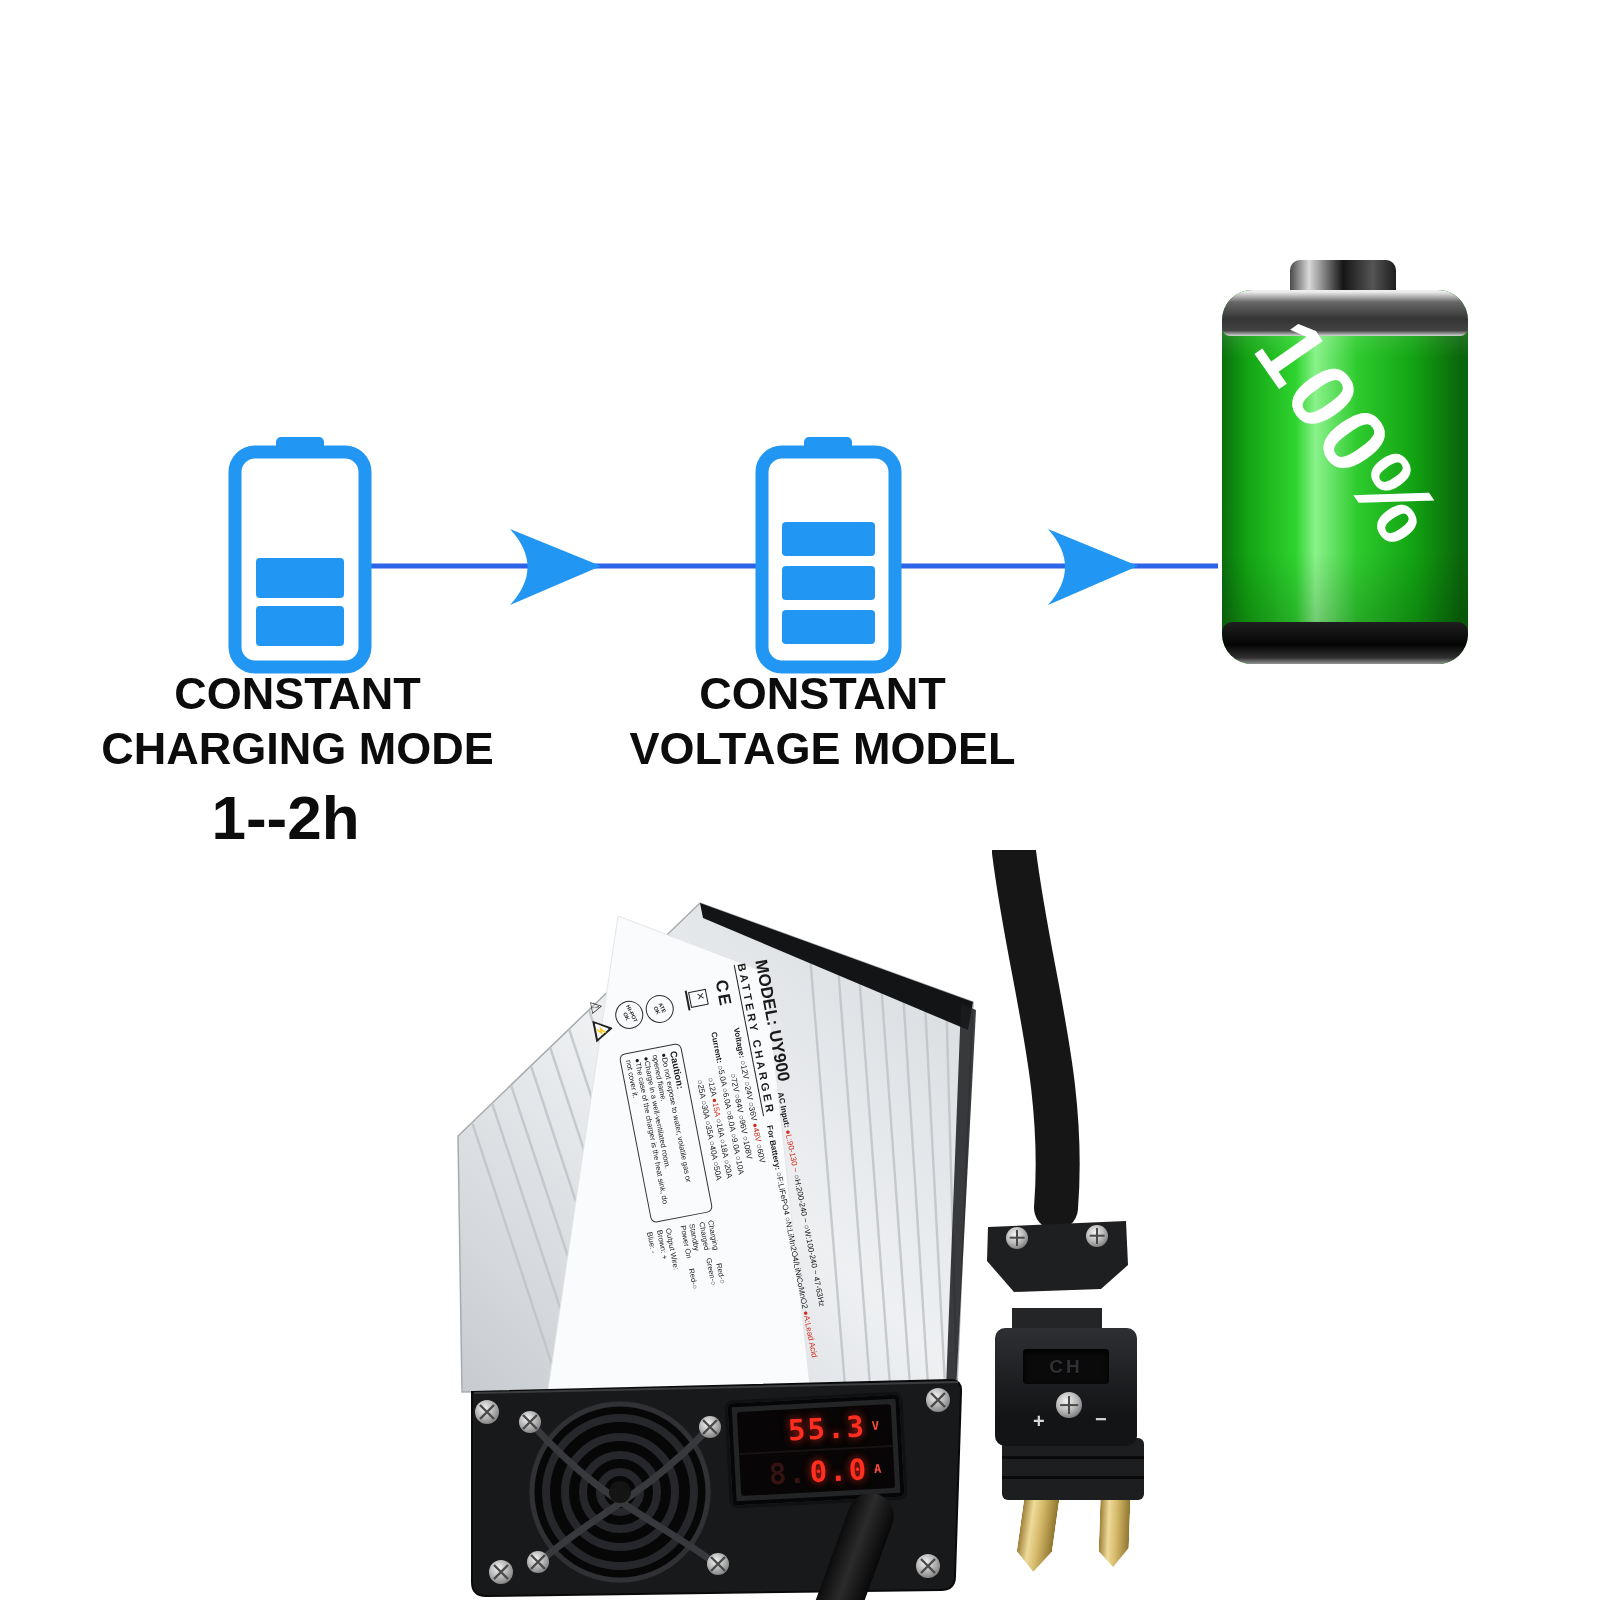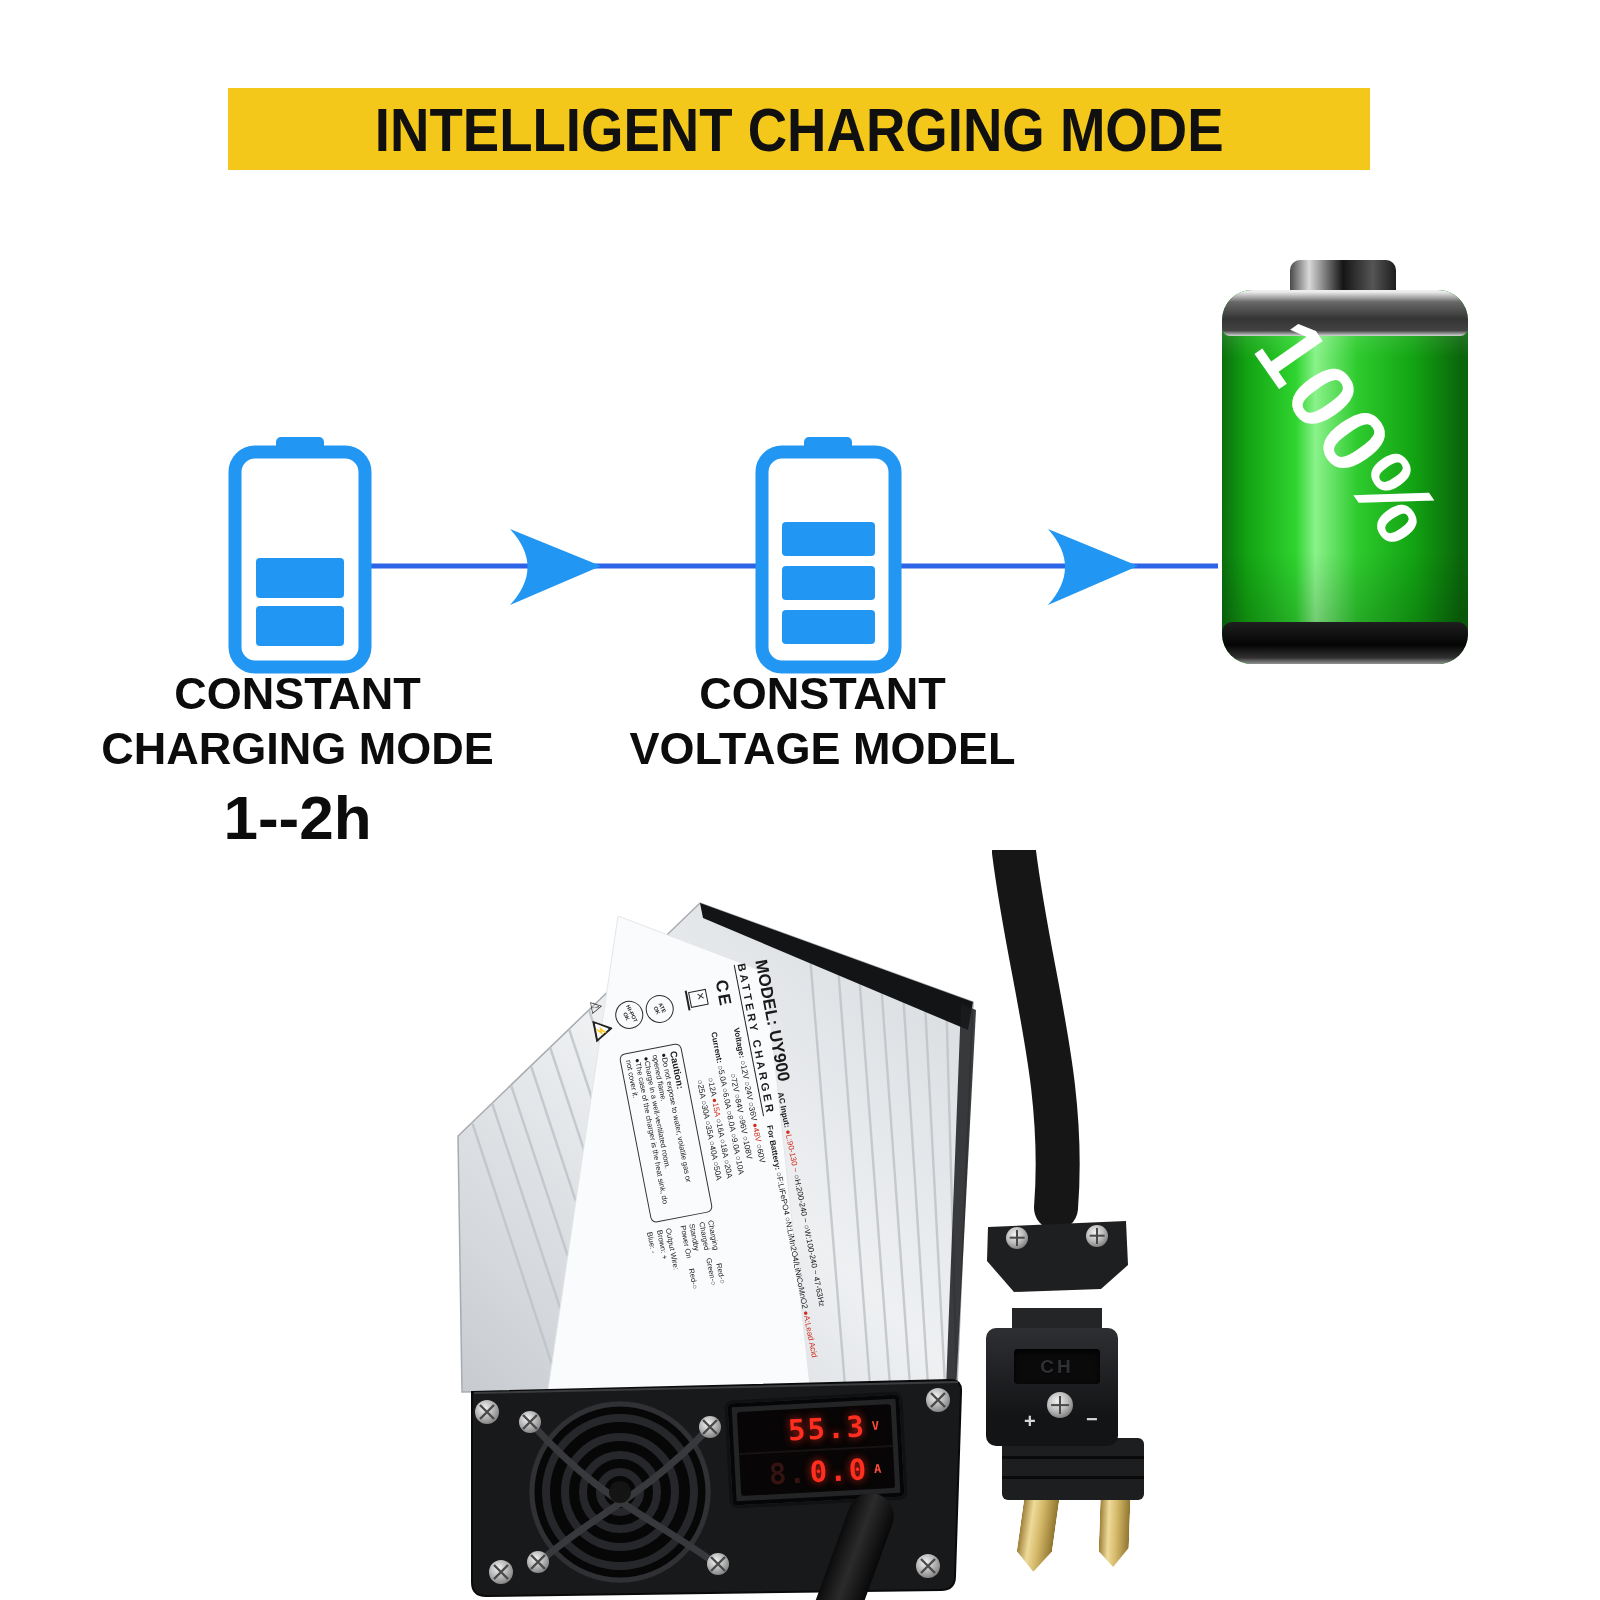--- a/index.html
+++ b/index.html
@@ -12,21 +12,21 @@
           display:flex;align-items:center;justify-content:center;}
   .banner span{font-weight:bold;font-size:62px;color:#101010;letter-spacing:0px;
                transform:scaleX(.88);white-space:nowrap;}
 
   
   .stage{font-weight:bold;color:#0c0c0c;text-align:center;font-size:45px;line-height:55px;}
   .stage1{left:60px;top:666px;width:475px;}
   .stage2{left:585px;top:666px;width:475px;}
   .stage3{left:1120px;top:696px;width:455px;}
   .dur{font-weight:bold;color:#0c0c0c;text-align:center;font-size:62px;}
-  .dur1{left:60px;top:782px;width:475px;}
+  .dur1{left:48px;top:782px;width:475px;}
   .dur2{left:585px;top:782px;width:475px;}
 
   
   .gbat{left:1222px;top:260px;width:246px;height:404px;}
   .gknob{position:absolute;left:68px;top:0;width:106px;height:40px;border-radius:10px 10px 2px 2px;
          background:linear-gradient(90deg,#4a4a4a,#d9d9d9 18%,#151515 50%,#555 78%,#1d1d1d);}
   .gbody{position:absolute;left:0;top:30px;width:246px;height:374px;border-radius:30px;overflow:hidden;
          background:linear-gradient(90deg,#0b6e0e 0%,#12a312 10%,#2fd42f 30%,#8af28a 38%,#2ecb2e 55%,#12a312 78%,#0a660a 97%);}
   .gbody::after{content:"";position:absolute;inset:0;
          background:linear-gradient(180deg,rgba(255,255,255,.28),rgba(255,255,255,0) 18%,rgba(0,0,0,0) 70%,rgba(0,0,0,.25));}
@@ -83,21 +83,21 @@
   .mghost{font-size:29px;color:#351310;letter-spacing:2px;margin-right:2px;}
   .munit{font-size:12px;color:#ff4a3a;margin-left:6px;width:14px;}
 
   
   .cable2{left:830px;top:1490px;width:46px;height:150px;border-radius:23px;transform:rotate(20deg);
           background:linear-gradient(90deg,#0b0b0b,#2b2b2b 45%,#080808);z-index:6;}
   .plug{left:980px;top:1210px;width:180px;height:390px;z-index:7;}
   .p-top{position:absolute;left:0;top:5px;width:152px;height:112px;background:#1e1f21;
          clip-path:polygon(8px 12px,146px 6px,148px 50px,121px 74px,34px 77px,7px 46px);}
   .p-neck{position:absolute;left:32px;top:98px;width:90px;height:26px;background:#232527;}
-  .p-body{position:absolute;left:6px;top:118px;width:132px;height:118px;border-radius:10px;
+  .p-body{position:absolute;left:15px;top:118px;width:142px;height:118px;border-radius:10px;
           background:linear-gradient(180deg,#2e2f32,#131416 75%);}
   .p-rec{position:absolute;left:28px;top:21px;width:86px;height:35px;background:#0a0a0b;border-radius:4px;
          box-shadow:inset 0 3px 6px #000;display:flex;align-items:center;justify-content:center;}
   .p-rec span{color:#303134;font-weight:bold;font-size:19px;letter-spacing:3px;text-shadow:0 1px 0 #000;}
   .pm{position:absolute;color:#d6d6d6;font-weight:bold;font-size:20px;}
   .screwd{position:absolute;border-radius:50%;
           background:radial-gradient(circle at 40% 35%,#f2f2f2,#b9b9b9 45%,#6d6d6d 85%);}
   .screwd::before,.screwd::after{content:"";position:absolute;left:50%;top:15%;width:2px;height:70%;
           background:#4a4a4a;transform:translateX(-50%);}
   .screwd::after{transform:translateX(-50%) rotate(90deg);}
@@ -107,23 +107,20 @@
   .blade1{left:42px;top:248px;width:35px;height:114px;transform:rotate(8deg);
           clip-path:polygon(0 0,100% 0,100% 80%,55% 100%,0 84%);}
   .blade2{left:120px;top:247px;width:30px;height:110px;transform:rotate(2deg);
           clip-path:polygon(0 0,100% 0,100% 82%,50% 100%,0 86%);}
 </style>
 </head>
 <body>
 
 <div class="canvas">
 
-  <div class="abs banner">
-    <span>INTELLIGENT CHARGING MODE</span>
-  </div>
 
   <svg class="abs" style="left:0;top:0;" width="1600" height="900" viewBox="0 0 1600 900">
     <line x1="363" y1="566" x2="1218" y2="566" stroke="#2d63e6" stroke-width="5"></line>
     <g>
       <rect x="276" y="437" width="48" height="26" rx="5" fill="#2196f3"></rect>
       <rect x="235" y="452" width="130" height="215" rx="20" fill="#ffffff" stroke="#2196f3" stroke-width="13"></rect>
       <rect x="256" y="558" width="88" height="40" rx="4" fill="#2196f3"></rect>
       <rect x="256" y="606" width="88" height="40" rx="4" fill="#2196f3"></rect>
     </g>
     <path d="M510,529 L601,566 L510,605 Q545,567 510,529 Z" fill="#2196f3"></path>

